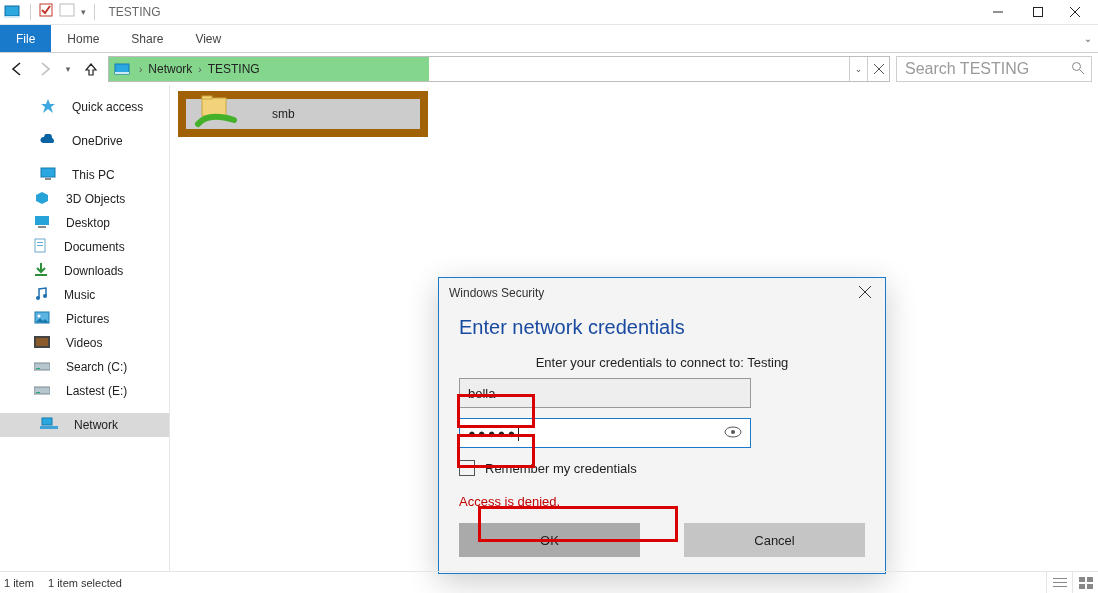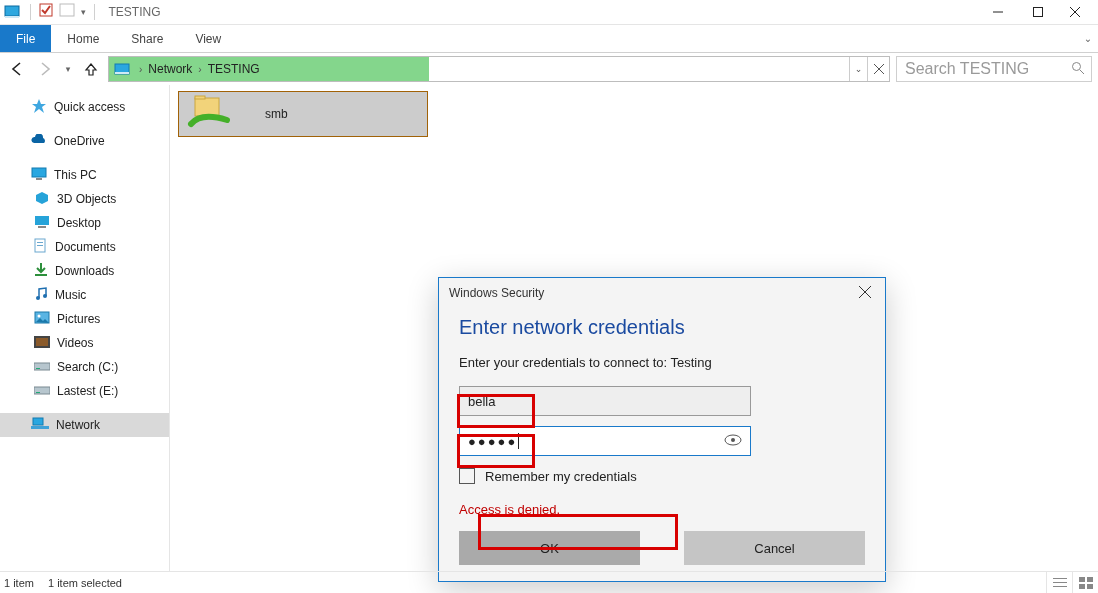--- a/index.html
+++ b/index.html
@@ -33,43 +33,43 @@
   .address-inner .tail { margin-left:auto; display:flex; align-items:center; height:100%; position:relative; }
   .address-inner .tail .drop { width:18px; height:100%; display:flex; align-items:center; justify-content:center; color:#555; font-size:9px; border-left:1px solid #ccc; background:#fff;}
   .address-inner .tail .xbtn { width:22px; height:100%; display:flex; align-items:center; justify-content:center; color:#555; border-left:1px solid #ccc; background:#fff;}
   .search { flex:1; height:26px; border:1px solid #cfcfcf; display:flex; align-items:center; padding:0 6px; color:#888; background:#fff;}
   .search input { border:none; outline:none; flex:1; font-size:12px; color:#222; }
   .search input::placeholder { color:#9a9a9a; }
 
   
   .body { display:flex; height:calc(593px - 25px - 28px - 32px - 22px); }
   .tree { width:170px; border-right:1px solid #e5e5e5; padding-top:10px; }
-  .tree .item { height:24px; display:flex; align-items:center; padding-left:14px; gap:7px; }
+  .tree .item { height:24px; display:flex; align-items:center; padding-left:14px; gap:16px; }
   .tree .item.sub   { padding-left:34px; }
   .tree .item.sel   { background:#d9d9d9; }
   .tree .gap { height:10px; }
   .tree .expander { width:10px; display:inline-flex; justify-content:center; color:#888; font-size:9px; }
   .tree .expander.empty { color:transparent; }
 
   .content { flex:1; position:relative; background:#fff; }
-  .share { position:absolute; left:8px; top:6px; width:250px; height:46px; border:1px solid #a16207; background:#ccc; display:flex; align-items:center; padding-left:8px; }
+  .share { position:absolute; left:8px; top:6px; width:250px; height:46px; border:8px solid #a16207; background:#ccc; display:flex; align-items:center; padding-left:8px; }
   .share-text { padding-left:34px; }
 
   
   .status { position:absolute; left:0; right:0; bottom:0; height:22px; border-top:1px solid #e5e5e5; display:flex; align-items:center; padding-left:4px; gap:14px; color:#333; font-size:11px;}
   .status .viewbtns { margin-left:auto; display:flex; height:100%; }
   .status .viewbtns > div { width:26px; display:flex; align-items:center; justify-content:center; border-left:1px solid #e5e5e5; }
 
   
   .dialog { position:absolute; left:268px; top:192px; width:448px; background:#f4f4f4; border:1px solid #1979ca; box-shadow:0 8px 30px rgba(0,0,0,.2); }
   .dlg-title { height:30px; display:flex; align-items:center; padding:0 10px; font-size:12px; color:#333; }
   .dlg-title .x { margin-left:auto; font-size:14px; padding:4px; }
   .dlg-body { padding:4px 20px 16px 20px; }
   .dlg-body h1 { font-size:20px; font-weight:400; color:#1a4aa0; margin:4px 0 16px 0; }
-  .dlg-body .prompt { font-size:13px; margin-bottom:16px; }
+  .dlg-body .prompt { font-size:13px; margin-bottom:8px;text-align:center; }
   .dlg-body .field { width:292px; height:30px; border:1px solid #999; display:flex; align-items:center; padding:0 8px; background:#fff; margin-bottom:10px; font-size:13px; }
   .dlg-body .field.user { background:#eee; }
   .dlg-body .field.pwd { border-color:#1979ca; position:relative; }
   .dlg-body .field.pwd .eye { margin-left:auto; color:#555; }
   .dlg-body .highlight { position:absolute; border:3px solid #d80000; pointer-events:none; }
   .dlg-body .hl-user { left:18px; top:86px;  width:78px; height:34px; }
   .dlg-body .hl-pwd  { left:18px; top:126px; width:78px; height:34px; }
   .dlg-body .remember { display:flex; align-items:center; gap:10px; margin:12px 0 18px 0; font-size:13px; }
   .dlg-body .remember .cb { width:16px; height:16px; border:1px solid #555; }
   .dlg-body .error { color:#c00000; font-size:13px; margin:8px 0 14px 0; }

